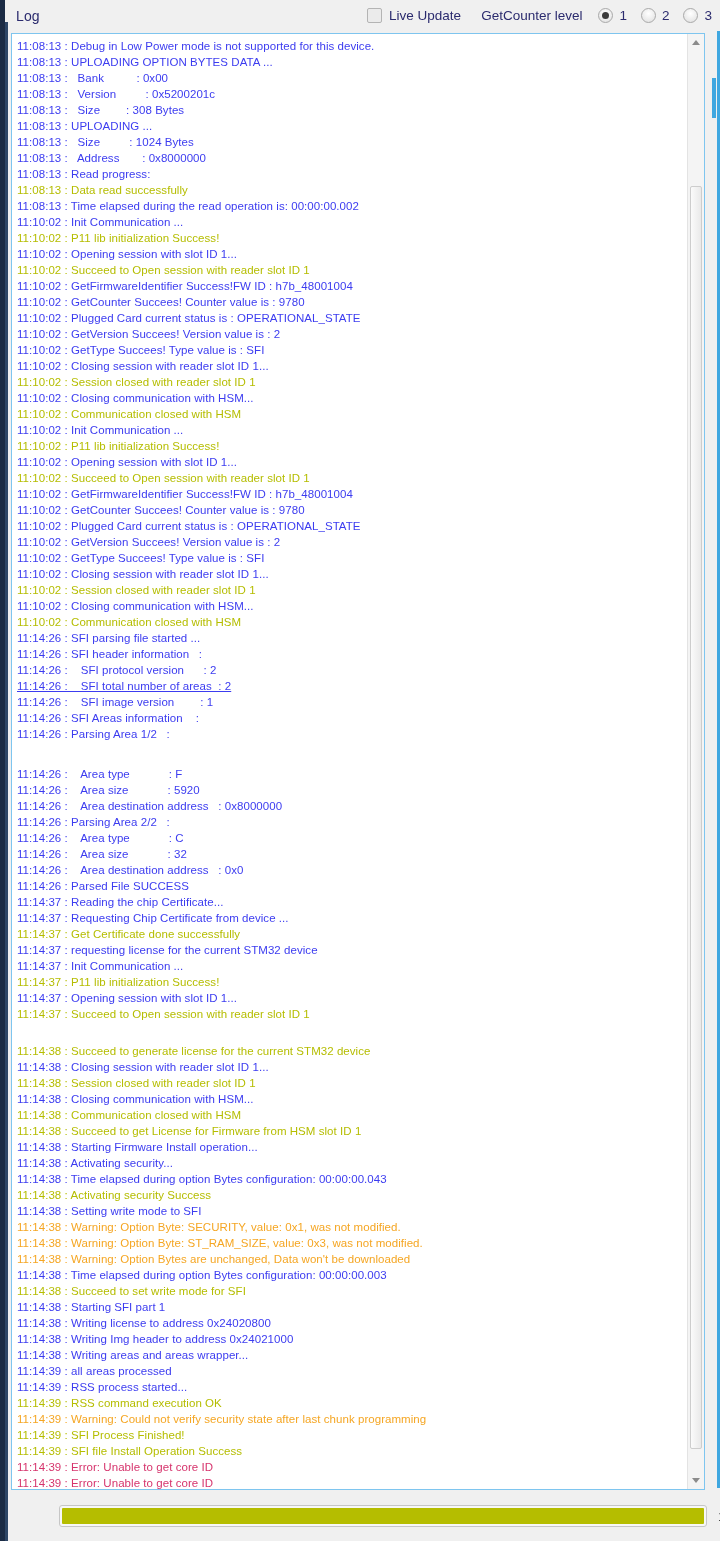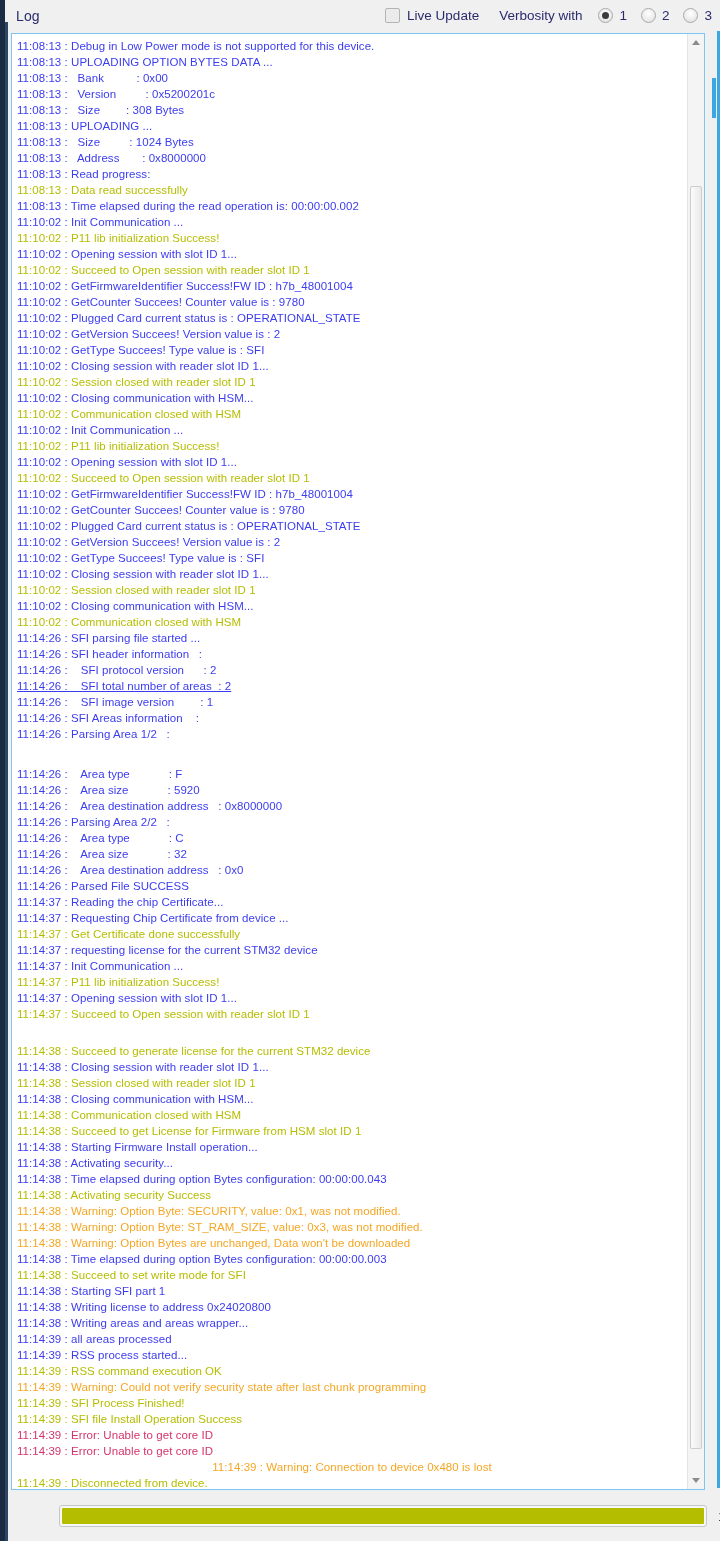--- a/index.html
+++ b/index.html
@@ -251,21 +251,21 @@
   <div class="header">
     <div class="header-title">Log</div>
 
     <div class="header-right">
 
       <div class="chk-wrap">
         <span class="checkbox"></span>
         <span class="chk-label">Live Update</span>
       </div>
 
-      <div class="verb-label">Verbosity with</div>
+      <div class="verb-label">GetCounter level</div>
 
       <div class="radio-group">
         <div class="radio-item">
           <span class="radio checked"></span>
           <span class="radio-label">1</span>
         </div>
         <div class="radio-item">
           <span class="radio"></span>
           <span class="radio-label">2</span>
         </div>
@@ -343,27 +343,29 @@
         <div class="log-line" style="color: rgb(181, 189, 0); margin-top: 21px;">11:14:38 : Succeed to generate license for the current STM32 device</div>
         <div class="log-line" style="color: rgb(60, 60, 240);">11:14:38 : Closing session with reader slot ID 1...</div>
         <div class="log-line" style="color: rgb(181, 189, 0);">11:14:38 : Session closed with reader slot ID 1</div>
         <div class="log-line" style="color: rgb(60, 60, 240);">11:14:38 : Closing communication with HSM...</div>
         <div class="log-line" style="color: rgb(181, 189, 0);">11:14:38 : Communication closed with HSM</div>
         <div class="log-line" style="color: rgb(181, 189, 0);">11:14:38 : Succeed to get License for Firmware from HSM slot ID 1</div>
         <div class="log-line" style="color: rgb(60, 60, 240);">11:14:38 : Starting Firmware Install operation...</div>
         <div class="log-line" style="color: rgb(60, 60, 240);">11:14:38 : Activating security...</div>
         <div class="log-line" style="color: rgb(60, 60, 240);">11:14:38 : Time elapsed during option Bytes configuration: 00:00:00.043</div>
         <div class="log-line" style="color: rgb(181, 189, 0);">11:14:38 : Activating security Success</div>
+        <div class="log-line" style="color: rgb(60, 60, 240);">11:14:38 : Setting write mode to SFI</div>
         <div class="log-line" style="color: rgb(245, 166, 35);">11:14:38 : Warning: Option Byte: SECURITY, value: 0x1, was not modified.</div>
         <div class="log-line" style="color: rgb(245, 166, 35);">11:14:38 : Warning: Option Byte: ST_RAM_SIZE, value: 0x3, was not modified.</div>
         <div class="log-line" style="color: rgb(245, 166, 35);">11:14:38 : Warning: Option Bytes are unchanged, Data won't be downloaded</div>
         <div class="log-line" style="color: rgb(60, 60, 240);">11:14:38 : Time elapsed during option Bytes configuration: 00:00:00.003</div>
         <div class="log-line" style="color: rgb(181, 189, 0);">11:14:38 : Succeed to set write mode for SFI</div>
         <div class="log-line" style="color: rgb(60, 60, 240);">11:14:38 : Starting SFI part 1</div>
         <div class="log-line" style="color: rgb(60, 60, 240);">11:14:38 : Writing license to address 0x24020800</div>
+        <div class="log-line" style="color: rgb(60, 60, 240);">11:14:38 : Writing Img header to address 0x24021000</div>
         <div class="log-line" style="color: rgb(60, 60, 240);">11:14:38 : Writing areas and areas wrapper...</div>
         <div class="log-line" style="color: rgb(60, 60, 240);">11:14:39 : all areas processed</div>
         <div class="log-line" style="color: rgb(60, 60, 240);">11:14:39 : RSS process started...</div>
         <div class="log-line" style="color: rgb(181, 189, 0);">11:14:39 : RSS command execution OK</div>
         <div class="log-line" style="color: rgb(245, 166, 35);">11:14:39 : Warning: Could not verify security state after last chunk programming</div>
         <div class="log-line" style="color: rgb(181, 189, 0);">11:14:39 : SFI Process Finished!</div>
         <div class="log-line" style="color: rgb(181, 189, 0);">11:14:39 : SFI file Install Operation Success</div>
         <div class="log-line" style="color: rgb(214, 51, 108);">11:14:39 : Error: Unable to get core ID</div>
         <div class="log-line" style="color: rgb(214, 51, 108);">11:14:39 : Error: Unable to get core ID</div>
         <div class="log-line" style="color: rgb(245, 166, 35); text-align: center;">11:14:39 : Warning: Connection to device 0x480 is lost</div>

